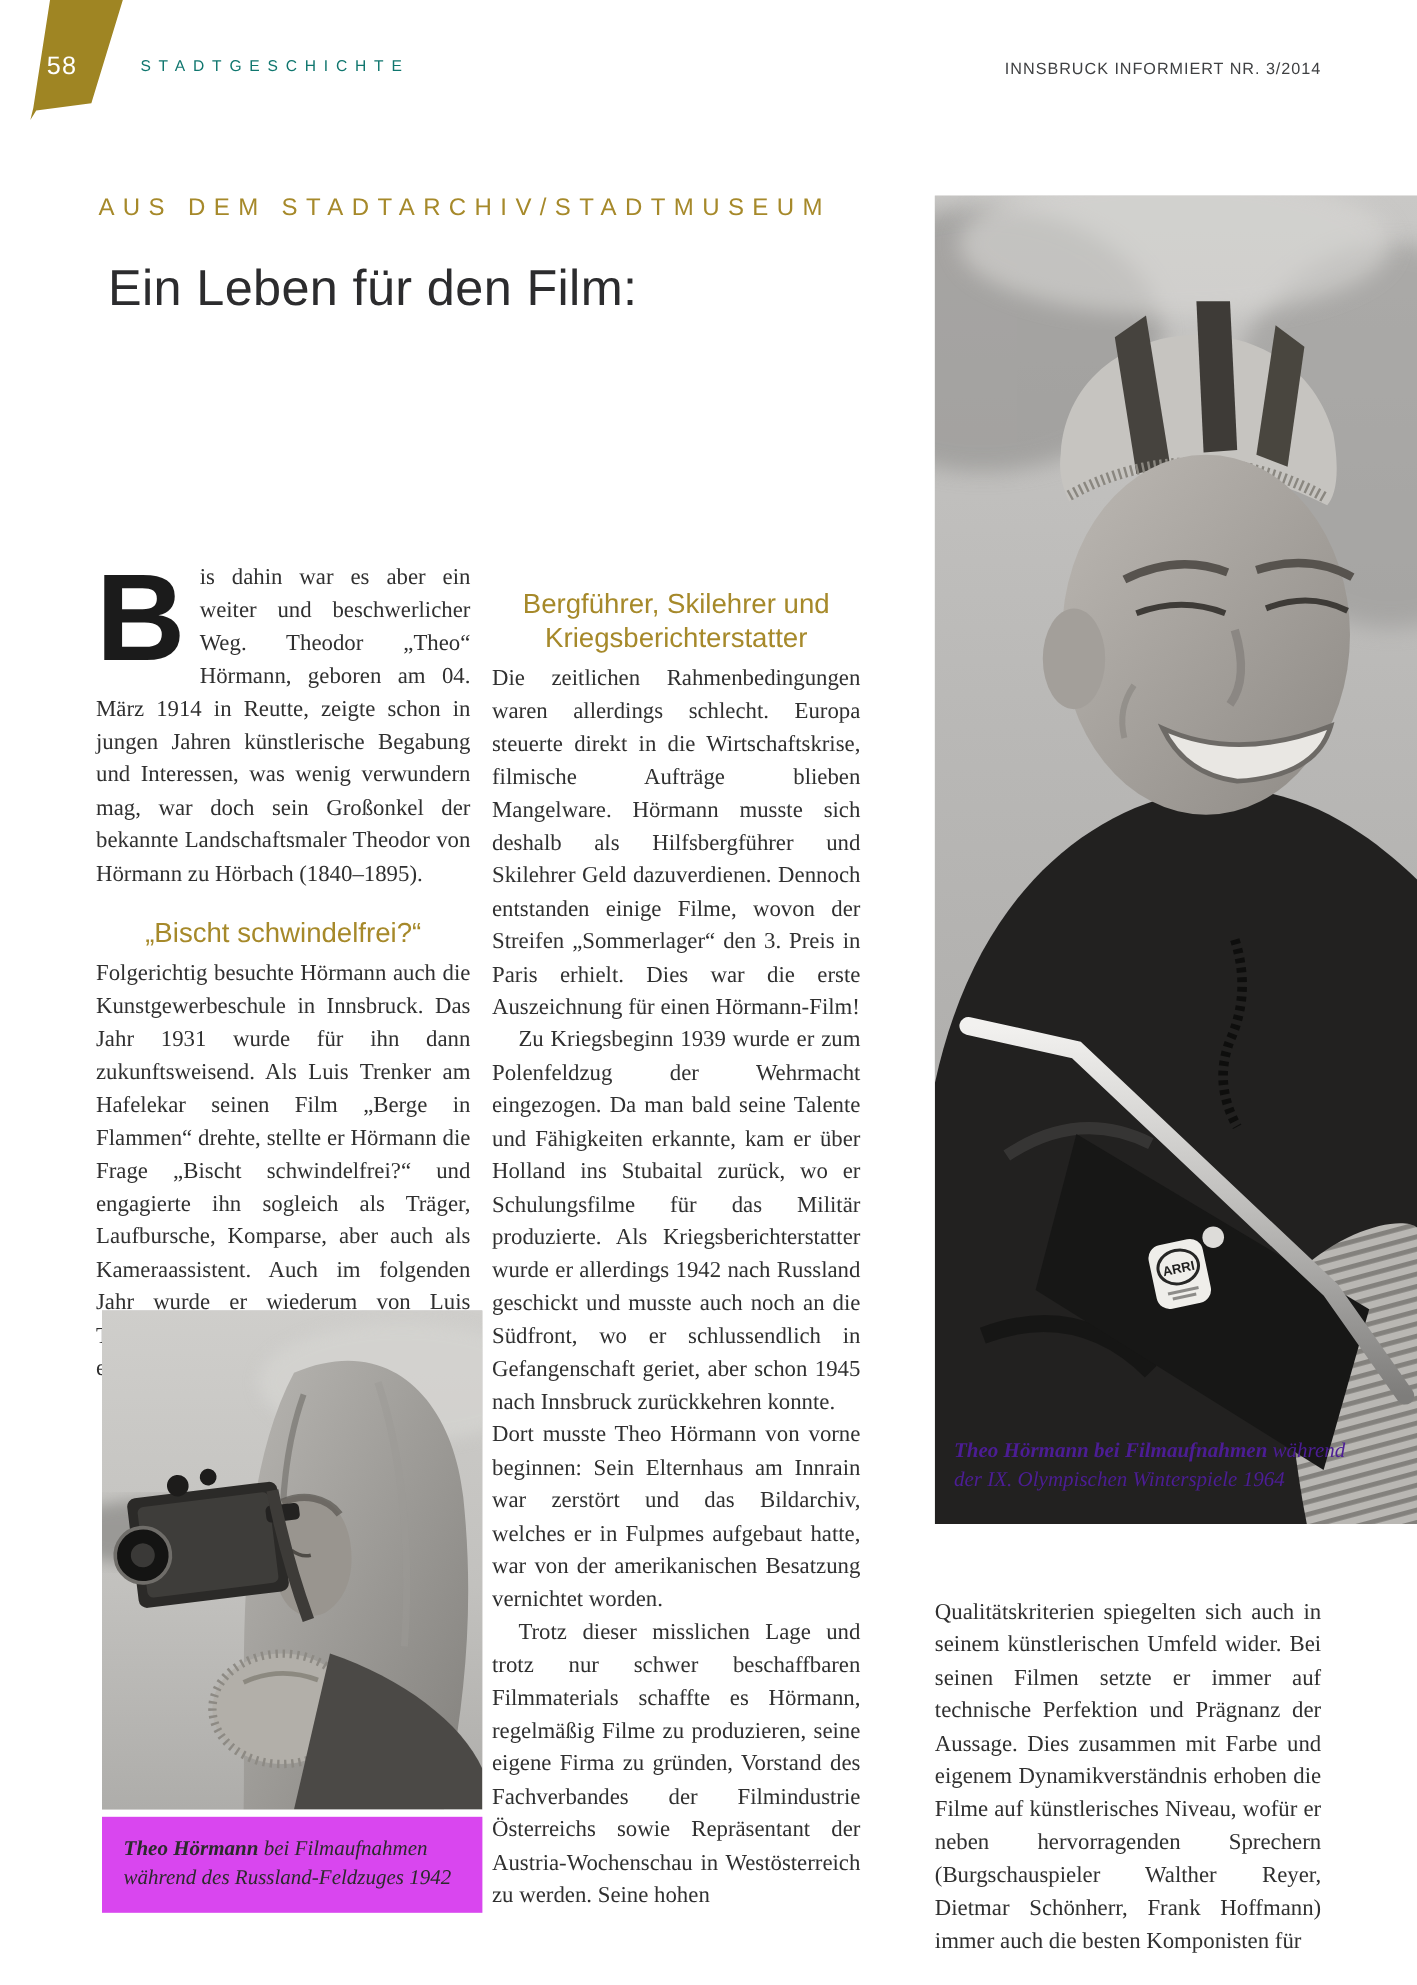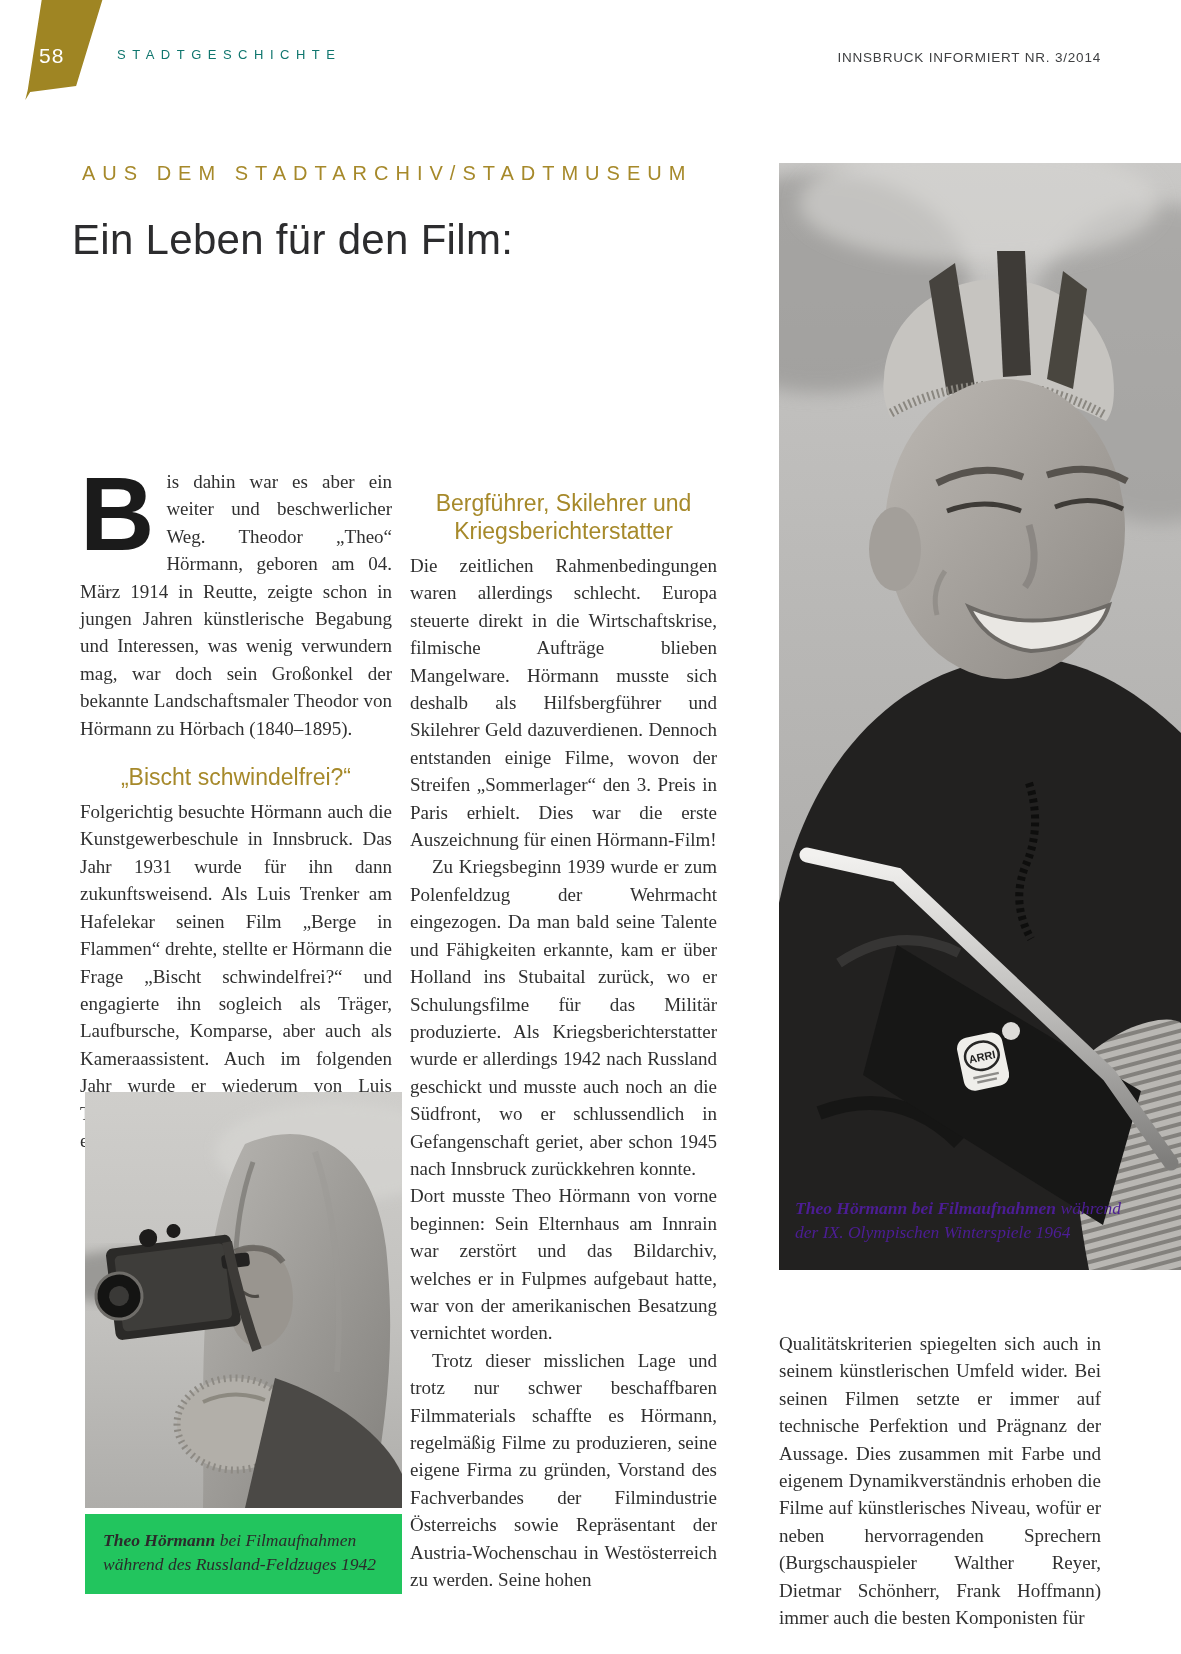--- a/index.html
+++ b/index.html
@@ -12,21 +12,21 @@
   .badge-num{position:absolute;left:17px;top:44px;color:#ffffff;font-family:"Liberation Sans",sans-serif;
              font-size:21px;letter-spacing:1px;}
   .section-title{position:absolute;left:117px;top:47px;font-family:"Liberation Sans",sans-serif;
                  font-size:13px;letter-spacing:6.5px;color:#0f766e;}
   .issue-info{position:absolute;right:80px;top:50px;font-family:"Liberation Sans",sans-serif;
               font-size:13.5px;letter-spacing:.8px;color:#3f4042;}
 
   
   .kicker{position:absolute;left:82px;top:162px;font-family:"Liberation Sans",sans-serif;
           font-size:20px;letter-spacing:7px;color:#a6892a;}
-  .headline{position:absolute;left:72px;top:213px;font-family:"Liberation Sans",sans-serif;
+  .headline{position:absolute;left:90px;top:213px;font-family:"Liberation Sans",sans-serif;
             font-size:42px;line-height:53px;color:#2c2c2e;letter-spacing:.3px;}
   .lead{position:absolute;left:80px;top:336px;width:636px;font-family:"Liberation Sans",sans-serif;
         font-size:18.5px;line-height:27px;color:#3d3d40;}
   .byline{position:absolute;right:4px;bottom:1px;font-size:13.5px;letter-spacing:2.6px;color:#a6892a;
           font-family:"Liberation Sans",sans-serif;}
 
   
   .col{position:absolute;font-size:19px;line-height:27.4px;text-align:justify;color:#303030;}
   .col p{margin:0;}
   .col1{left:80px;top:468px;width:312px;}
@@ -37,21 +37,21 @@
           margin:21px 0 7px 0;text-align:center;font-weight:normal;}
   .dropcap{float:left;font-family:"Liberation Sans",sans-serif;font-weight:bold;color:#1b1b1b;
            font-size:103px;line-height:82px;padding:6px 12px 0 0;}
 
   
   .photo{position:absolute;overflow:hidden;background:#bdbcba;}
   .photo-left{left:85px;top:1092px;width:317px;height:416px;}
   .photo-right{left:779px;top:163px;width:402px;height:1107px;}
   .photo svg{display:block;}
 
-  .caption-box{position:absolute;left:85px;top:1514px;width:317px;height:80px;background:#22c55e;
+  .caption-box{position:absolute;left:85px;top:1514px;width:317px;height:80px;background:#d946ef;
                box-sizing:border-box;padding:14px 18px;font-style:italic;font-size:17.5px;
                line-height:24px;color:#2b2b2b;}
   .cap-bold{font-weight:bold;}
   .caption-overlay{position:absolute;left:16px;bottom:26px;width:345px;font-style:italic;
                    font-size:17.5px;line-height:24px;color:#4c1d95;}
 
   .arri-text{font-family:"Liberation Sans",sans-serif;font-weight:bold;}
 </style>
 </head>
 <body>

